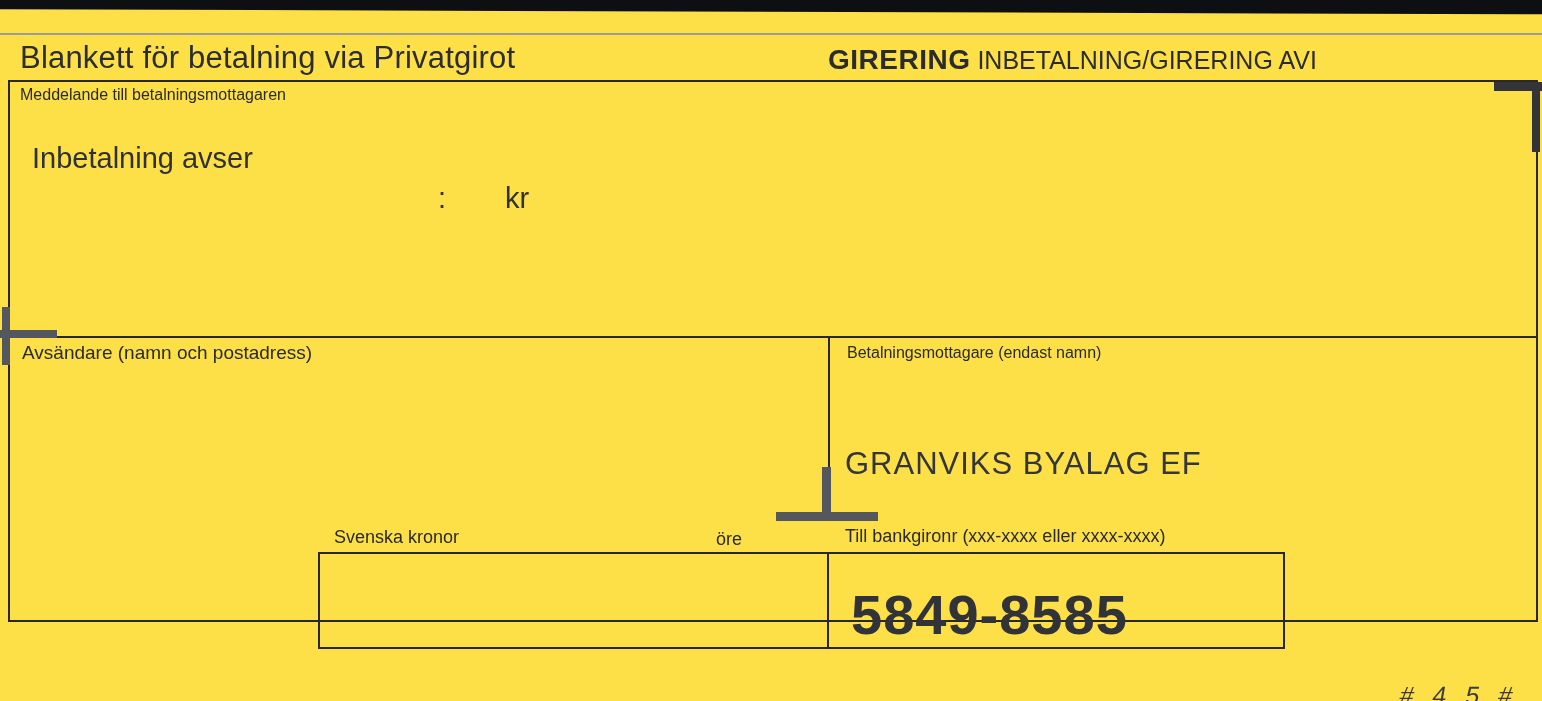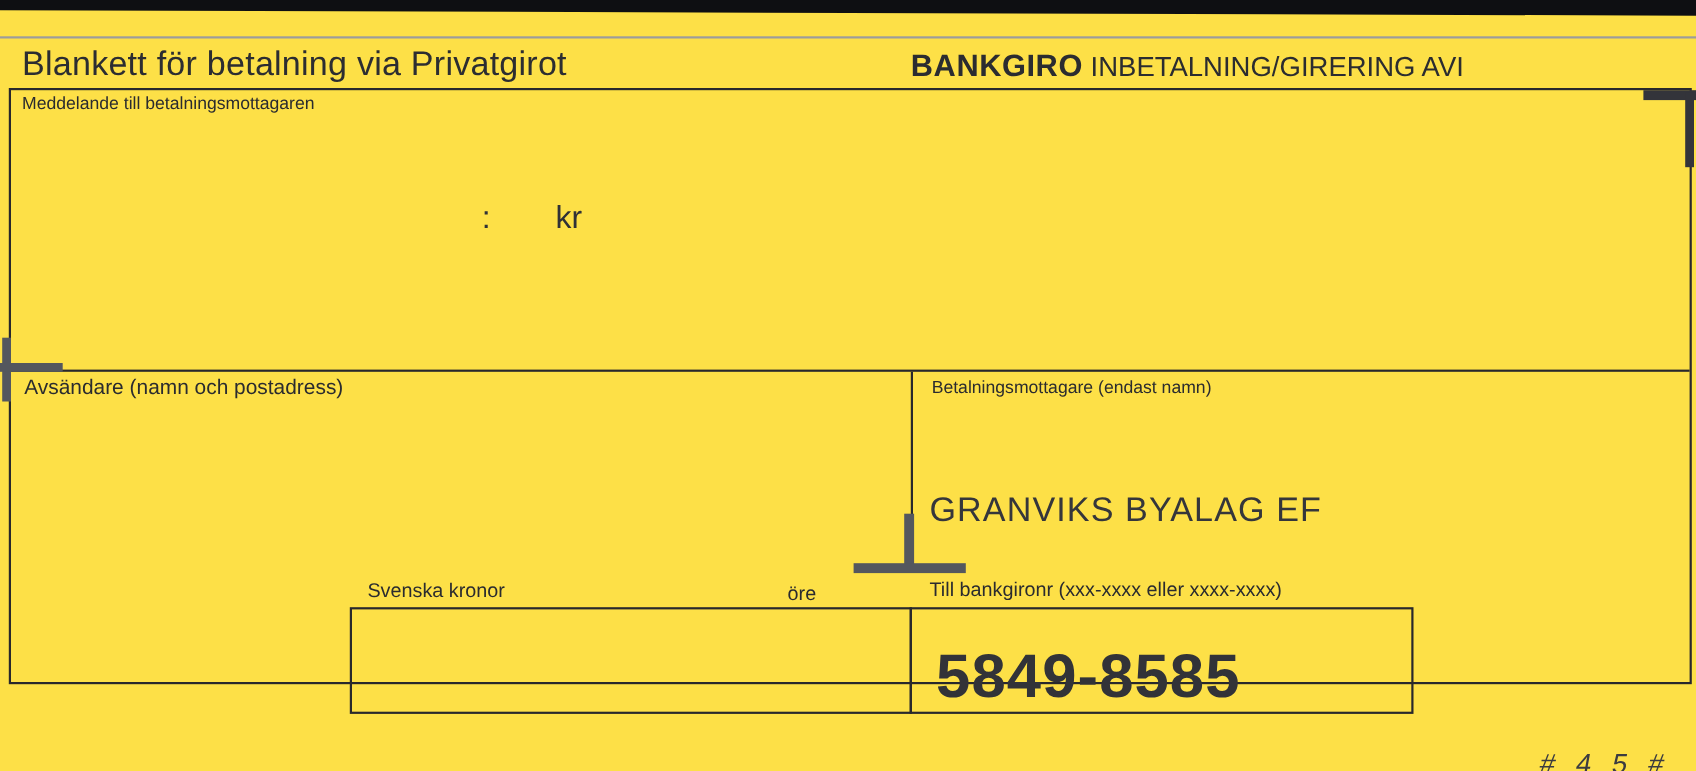--- a/index.html
+++ b/index.html
@@ -108,25 +108,26 @@
 </head>
 <body>
 
 <div class="page">
 
   <div class="black-bar"></div>
   <div class="thin-rule"></div>
 
   <div class="hdr-left">Blankett för betalning via Privatgirot</div>
 
-  <div class="hdr-right"><span class="brand">BANKGIRO</span><span> INBETALNING/GIRERING AVI</span></div>
+  <div class="hdr-right"><span class="brand">GIRERING</span><span> INBETALNING/GIRERING AVI</span></div>
 
   <div class="main-box">
     <div class="msg-label">Meddelande till betalningsmottagaren</div>
 
+    <div class="msg-line1">Inbetalning avser</div>
 
     <div class="msg-line2">
       <span class="sep">:</span>
       <span class="unit">kr</span>
     </div>
 
     <div class="h-divider"></div>
     <div class="v-divider"></div>
 
     <div class="sender-label">Avsändare (namn och postadress)</div>

